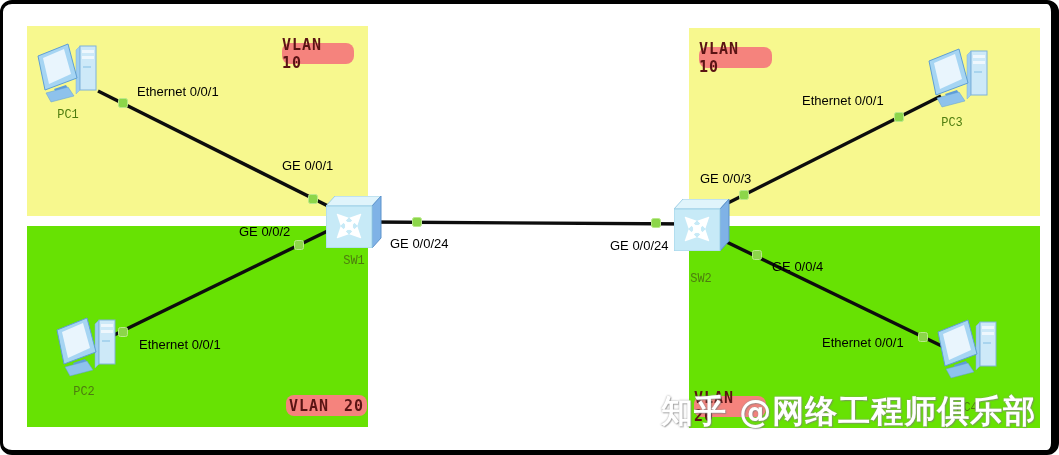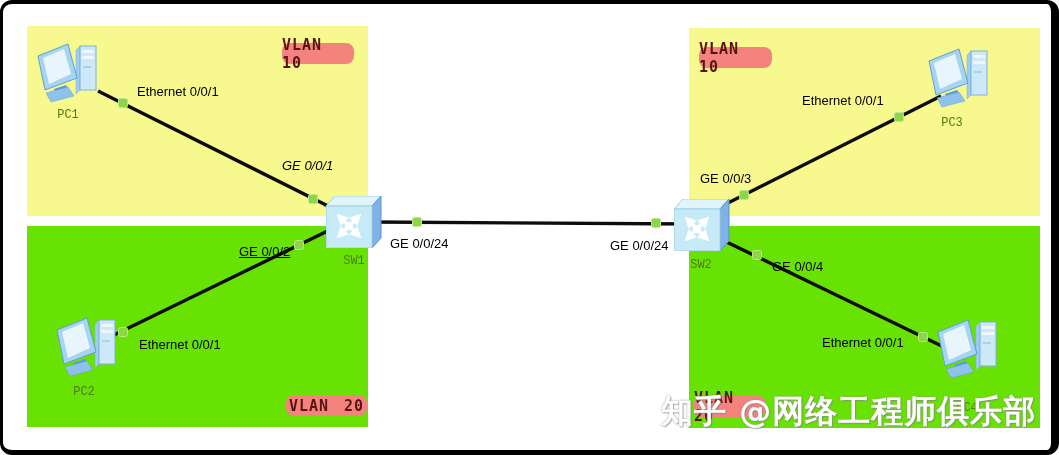--- a/index.html
+++ b/index.html
@@ -107,22 +107,22 @@
     <rect class="ep-dot" x="294.5" y="240.5" width="9" height="9" rx="2"></rect>
     <rect class="ep-dot" x="412.5" y="217.5" width="9" height="9" rx="2"></rect>
     <rect class="ep-dot" x="651.5" y="218.5" width="9" height="9" rx="2"></rect>
     <rect class="ep-dot" x="739.5" y="190.5" width="9" height="9" rx="2"></rect>
     <rect class="ep-dot" x="894.5" y="112.5" width="9" height="9" rx="2"></rect>
     <rect class="ep-dot" x="752.5" y="250.5" width="9" height="9" rx="2"></rect>
     <rect class="ep-dot" x="918.5" y="332.5" width="9" height="9" rx="2"></rect>
   </svg>
 
   <div class="port-label" style="left:137px; top:84px;">Ethernet 0/0/1</div>
-  <div class="port-label" style="left:282px; top:158px;font-style:italic;">GE 0/0/1</div>
-  <div class="port-label" style="left:239px; top:244px;text-decoration:underline;">GE 0/0/2</div>
+  <div class="port-label" style="left:282px; top:158px;">GE 0/0/1</div>
+  <div class="port-label" style="left:239px; top:224px;">GE 0/0/2</div>
   <div class="port-label" style="left:139px; top:337px;">Ethernet 0/0/1</div>
   <div class="port-label" style="left:390px; top:236px;">GE 0/0/24</div>
   <div class="port-label" style="left:610px; top:238px;">GE 0/0/24</div>
   <div class="port-label" style="left:700px; top:171px;">GE 0/0/3</div>
   <div class="port-label" style="left:802px; top:93px;">Ethernet 0/0/1</div>
   <div class="port-label" style="left:772px; top:237px;margin-top:22px;">GE 0/0/4</div>
   <div class="port-label" style="left:822px; top:335px;">Ethernet 0/0/1</div>
 
   <div class="vlan-badge" style="left:282px; top:43px;  width:72px;">VLAN 10</div>
   <div class="vlan-badge" style="left:699px; top:47px;  width:73px;">VLAN 10</div>
@@ -162,18 +162,18 @@
         <use href="#switch-shape"></use>
       </svg>
   </div>
   <div class="dev-label" style="left:326px; top:253px; width:56px;text-align:center;">SW1</div>
 
   <div class="device" style="left:674px; top:199px;">
     <svg width="56" height="52" viewBox="0 0 56 52">
         <use href="#switch-shape"></use>
       </svg>
   </div>
-  <div class="dev-label" style="left:673px; top:257px; width:56px;">SW2</div>
+  <div class="dev-label" style="left:673px; top:271px; width:56px;">SW2</div>
 
   <div class="watermark">知乎 @网络工程师俱乐部</div>
 
   <div class="frame"></div>
 </div>
 
 </body></html>

